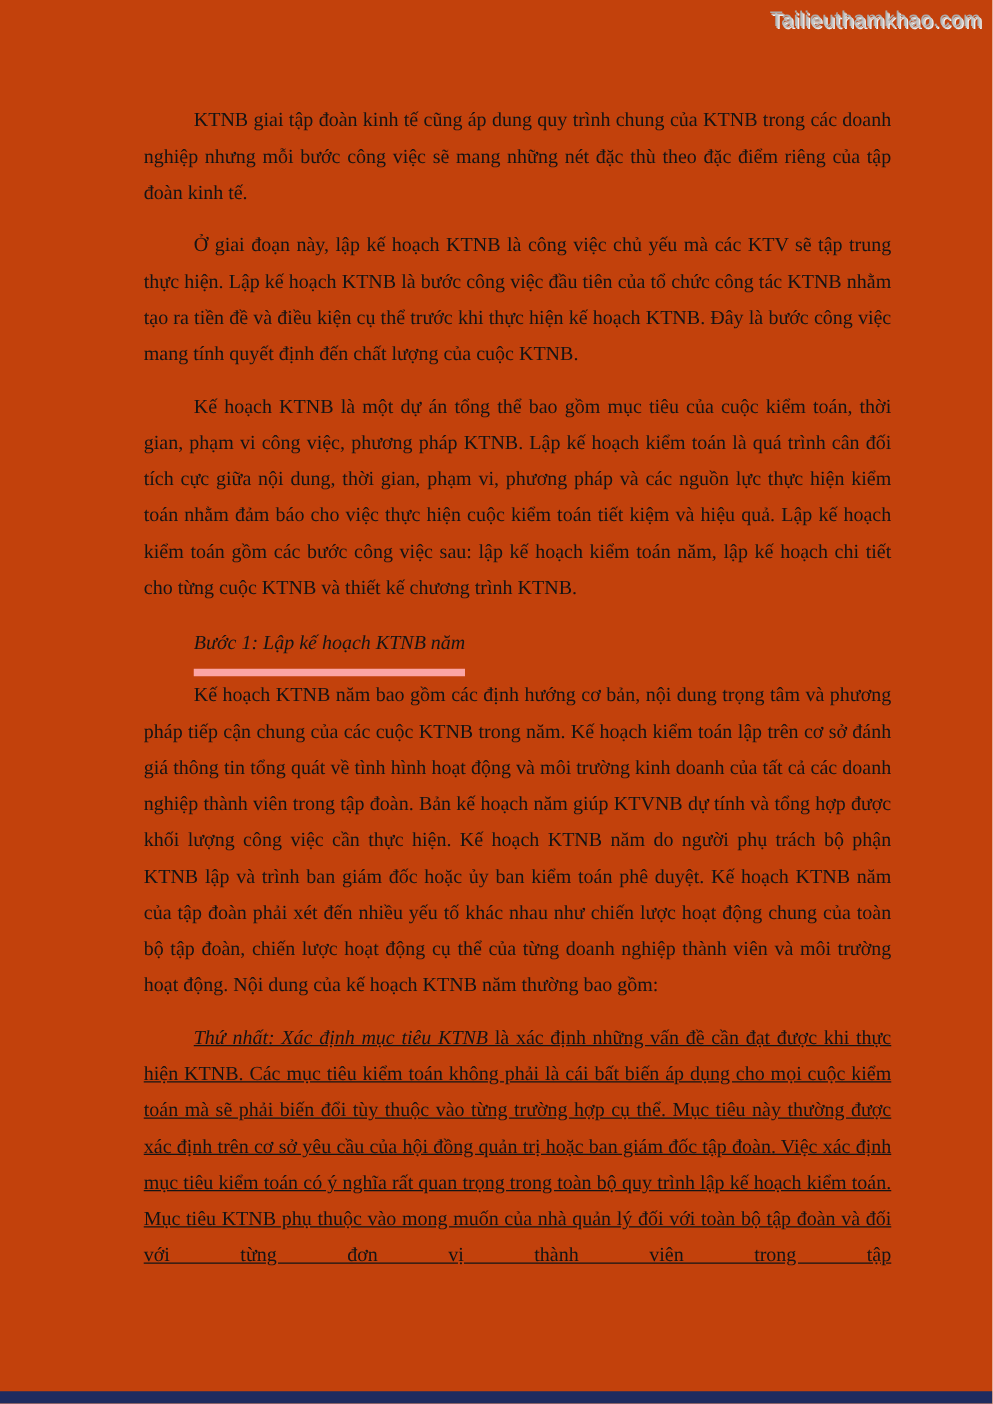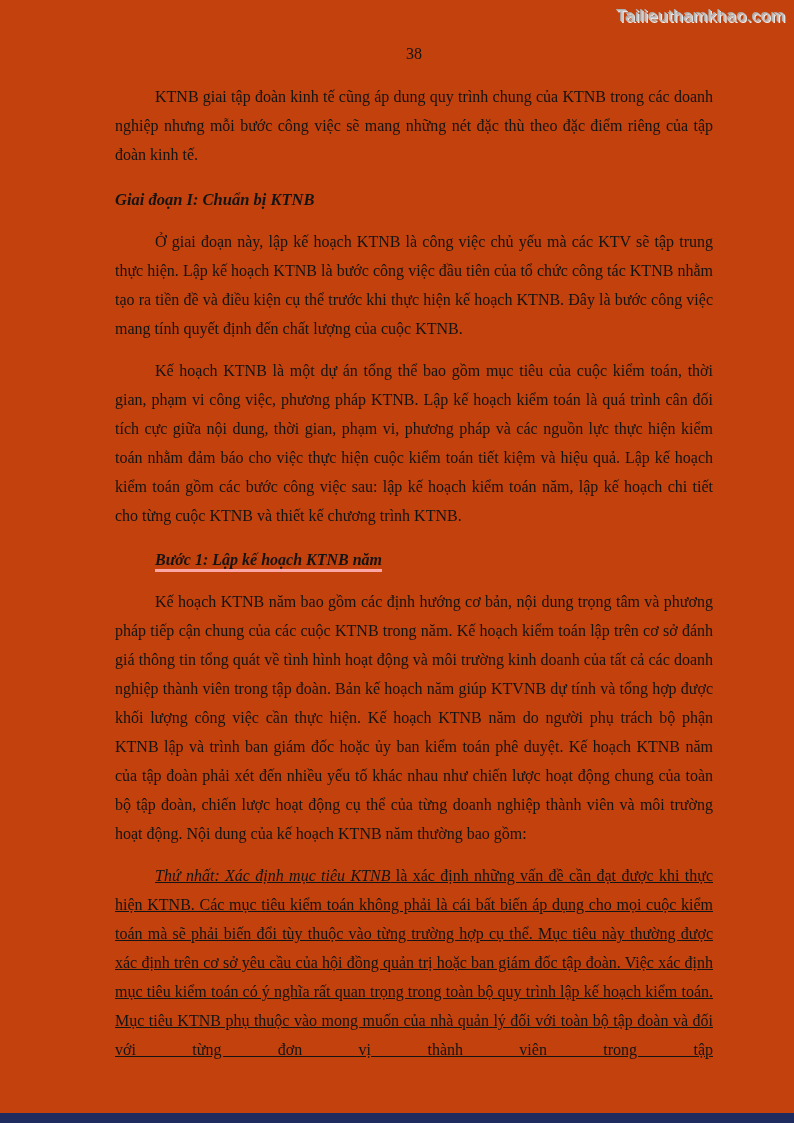--- a/index.html
+++ b/index.html
@@ -50,47 +50,44 @@
     font-weight: bold;
     font-style: italic;
     line-height: 29px;
   }
   .step-heading {
     margin: 15px 0 13px 40px !important;
     font-style: italic;
     text-indent: 0;
   }
   .step-heading .underlined {
-    border-bottom: 3px solid #fca5a5;
-    padding-bottom: 1px;
-    font-weight: bold;
+    border-bottom: 6px solid #fca5a5;
+    padding-bottom: 12px;
   }
   .lead-italic { font-style: italic; }
   .footer-bar {
     position: absolute;
     left: 0;
     right: 0;
     bottom: 0;
     height: 10px;
   }
 </style>
 </head>
 <body>
 
 <div class="page">
 
   <div class="watermark">Tailieuthamkhao.com</div>
 
-  <div class="page-number">38</div>
 
   <div class="content">
 
     <p class="body-par">KTNB giai tập đoàn kinh tế cũng áp dung quy trình chung của KTNB trong các doanh nghiệp nhưng mỗi bước công việc sẽ mang những nét đặc thù theo đặc điểm riêng của tập đoàn kinh tế.</p>
 
-    <h3 class="stage-heading">Giai đoạn I: Chuẩn bị KTNB</h3>
 
     <p class="body-par">Ở giai đoạn này, lập kế hoạch KTNB là công việc chủ yếu mà các KTV sẽ tập trung thực hiện. Lập kế hoạch KTNB là bước công việc đầu tiên của tổ chức công tác KTNB nhằm tạo ra tiền đề và điều kiện cụ thể trước khi thực hiện kế hoạch KTNB. Đây là bước công việc mang tính quyết định đến chất lượng của cuộc KTNB.</p>
 
     <p class="body-par">Kế hoạch KTNB là một dự án tổng thể bao gồm mục tiêu của cuộc kiểm toán, thời gian, phạm vi công việc, phương pháp KTNB.  Lập kế hoạch kiểm toán là quá trình cân đối tích cực giữa nội dung, thời gian, phạm vi, phương pháp và các nguồn lực thực hiện kiểm toán nhằm đảm báo cho việc thực hiện cuộc kiểm toán tiết kiệm và hiệu quả. Lập kế hoạch kiểm toán gồm các bước công việc sau: lập kế hoạch kiểm toán năm, lập kế hoạch chi tiết cho từng cuộc KTNB và thiết kế chương trình KTNB.</p>
 
     <p class="step-heading">
       <span class="underlined">Bước 1: Lập kế hoạch KTNB năm</span>
     </p>
 
     <p class="body-par">Kế hoạch KTNB năm bao gồm các định hướng cơ bản, nội dung trọng tâm và phương pháp tiếp cận chung của các cuộc KTNB trong năm. Kế hoạch kiểm toán lập trên cơ sở đánh giá thông tin tổng quát về tình hình hoạt động và môi trường kinh doanh của tất cả các doanh nghiệp thành viên trong tập đoàn. Bản kế hoạch năm giúp KTVNB dự tính và tổng hợp được khối lượng công việc cần thực hiện. Kế hoạch KTNB năm do người phụ trách bộ phận KTNB lập và trình ban giám đốc hoặc ủy ban kiểm toán phê duyệt. Kế hoạch KTNB năm của tập đoàn phải xét đến nhiều yếu tố khác nhau như chiến lược hoạt động chung của toàn bộ tập đoàn, chiến lược hoạt động cụ thể của từng doanh nghiệp thành viên và môi trường hoạt động. Nội dung của kế hoạch KTNB năm thường bao gồm:</p>

